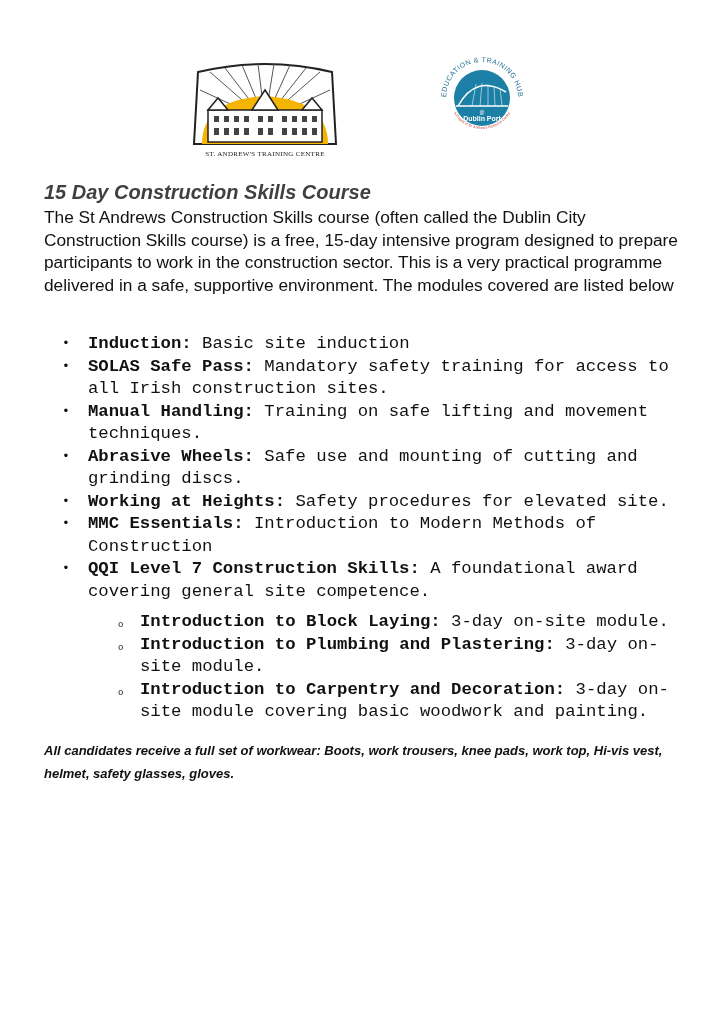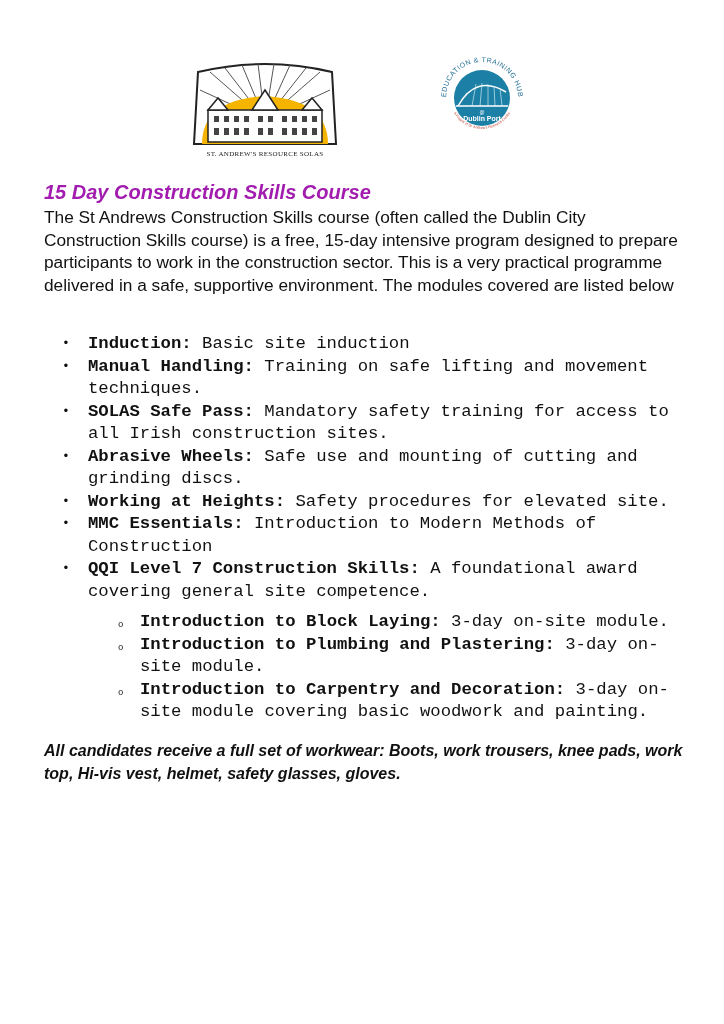--- a/index.html
+++ b/index.html
@@ -3,32 +3,32 @@
 <meta charset="utf-8">
 <style>
   html, body { margin: 0; padding: 0; background: #ffffff; }
   body { width: 724px; height: 1024px; position: relative; overflow: hidden;
          font-family: "Liberation Sans", sans-serif; color: #111; }
   .logo-left { position: absolute; left: 190px; top: 60px; width: 150px; height: 98px; }
   .logo-left .caption { position: absolute; left: 0; right: 0; bottom: 0; text-align: center;
          font-family: "Liberation Serif", serif; font-size: 7px; letter-spacing: 0.3px; color: #222; }
   .logo-right { position: absolute; left: 432px; top: 48px; width: 100px; height: 100px; }
   .title { position: absolute; left: 44px; top: 181px; font-size: 20px; font-weight: bold;
-           font-style: italic; color: #a21caf; margin: 0; }
+           font-style: italic; color: #404040; margin: 0; }
   .intro { position: absolute; left: 44px; top: 206px; width: 640px; font-size: 17.3px;
            line-height: 22.5px; margin: 0; }
   ul.modules { position: absolute; left: 62px; top: 333px; width: 620px; margin: 0; padding: 0;
            list-style: none; font-size: 17.3px; line-height: 22.5px; font-family: Liberation Mono, monospace; }
   ul.modules > li { position: relative; padding-left: 26px; }
   ul.modules > li::before { content: "\2022"; position: absolute; left: 0; top: 0; font-size: 13px; }
   ul.sub { list-style: none; margin: 8px; padding: 0; }
   ul.sub > li { position: relative; padding-left: 44px; }
   ul.sub > li::before { content: "o"; position: absolute; left: 22px; top: 3px; font-size: 9px; }
   .b { font-weight: bold; }
-  .note { position: absolute; left: 44px; top: 740px; width: 650px; font-size: 16px;
+  .note { position: absolute; left: 44px; top: 740px; width: 650px; font-size: 13px;
           line-height: 22.5px; font-weight: bold; font-style: italic; margin: 0; }
 </style>
 </head>
 <body>
 
 <div class="logo-left">
   <svg width="150" height="88" viewBox="0 0 150 88">
     <path d="M8 12 Q75 -4 142 12 L146 84 L4 84 Z" fill="#fff" stroke="#222" stroke-width="2"></path>
     <g stroke="#555" stroke-width="1">
       <line x1="75" y1="60" x2="20" y2="12"></line>
@@ -63,21 +63,21 @@
       <rect x="44" y="68" width="5" height="7"></rect>
         <rect x="54" y="68" width="5" height="7"></rect>
       <rect x="68" y="68" width="5" height="7"></rect>
         <rect x="78" y="68" width="5" height="7"></rect>
       <rect x="92" y="68" width="5" height="7"></rect>
         <rect x="102" y="68" width="5" height="7"></rect>
       <rect x="112" y="68" width="5" height="7"></rect>
         <rect x="122" y="68" width="5" height="7"></rect>
     </g>
   </svg>
-  <div class="caption">ST. ANDREW'S RESOURCE SOLAS</div>
+  <div class="caption">ST. ANDREW'S TRAINING CENTRE</div>
 </div>
 
 <div class="logo-right">
   <svg width="100" height="100" viewBox="0 0 100 100">
     <defs>
       <path id="ringTop" d="M14 50 A36 36 0 0 1 86 50"></path>
       <path id="ringBottom" d="M18 56 A33 33 0 0 0 82 56"></path>
     </defs>
     <circle cx="50" cy="50" r="28" fill="#1c7fa6"></circle>
     <path d="M26 58 Q44 26 74 44" fill="none" stroke="#fff" stroke-width="1.5"></path>
@@ -98,22 +98,22 @@
       <textPath href="#ringBottom" startOffset="50%" text-anchor="middle">A Project of St. Andrew's Resource Centre</textPath>
     </text>
   </svg>
 </div>
 
 <h1 class="title">15 Day Construction Skills Course</h1>
 <p class="intro">The St Andrews Construction Skills course (often called the Dublin City Construction Skills course) is a free, 15-day intensive program designed to prepare participants to work in the construction sector. This is a very practical programme delivered in a safe, supportive environment. The modules covered are listed below</p>
 
 <ul class="modules">
   <li><span class="b">Induction:</span><span> Basic site induction</span></li>
+  <li><span class="b">SOLAS Safe Pass:</span><span> Mandatory safety training for access to all Irish construction sites.</span></li>
   <li><span class="b">Manual Handling:</span><span> Training on safe lifting and movement techniques.</span></li>
-  <li><span class="b">SOLAS Safe Pass:</span><span> Mandatory safety training for access to all Irish construction sites.</span></li>
   <li><span class="b">Abrasive Wheels:</span><span> Safe use and mounting of cutting and grinding discs.</span></li>
   <li><span class="b">Working at Heights:</span><span> Safety procedures for elevated site.</span></li>
   <li><span class="b">MMC Essentials:</span><span> Introduction to Modern Methods of Construction</span></li>
   <li><span class="b">QQI Level 7 Construction Skills:</span><span> A foundational award covering general site competence.</span>
     <ul class="sub">
       <li><span class="b">Introduction to Block Laying:</span><span> 3-day on-site module.</span></li>
       <li><span class="b">Introduction to Plumbing and Plastering:</span><span> 3-day on-site module.</span></li>
       <li><span class="b">Introduction to Carpentry and Decoration:</span><span> 3-day on-site module covering basic woodwork and painting.</span></li>
     </ul>
   </li>

